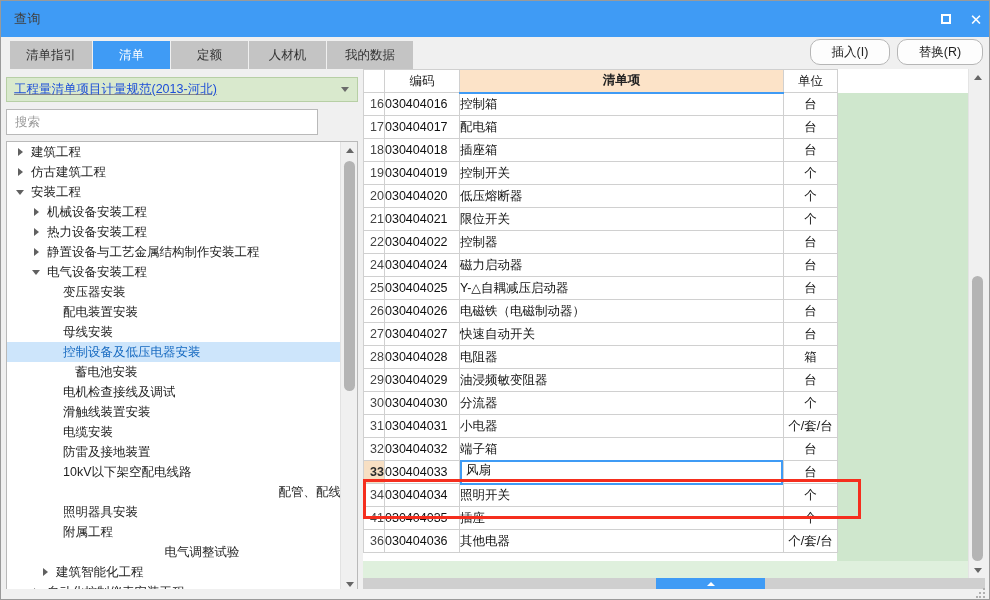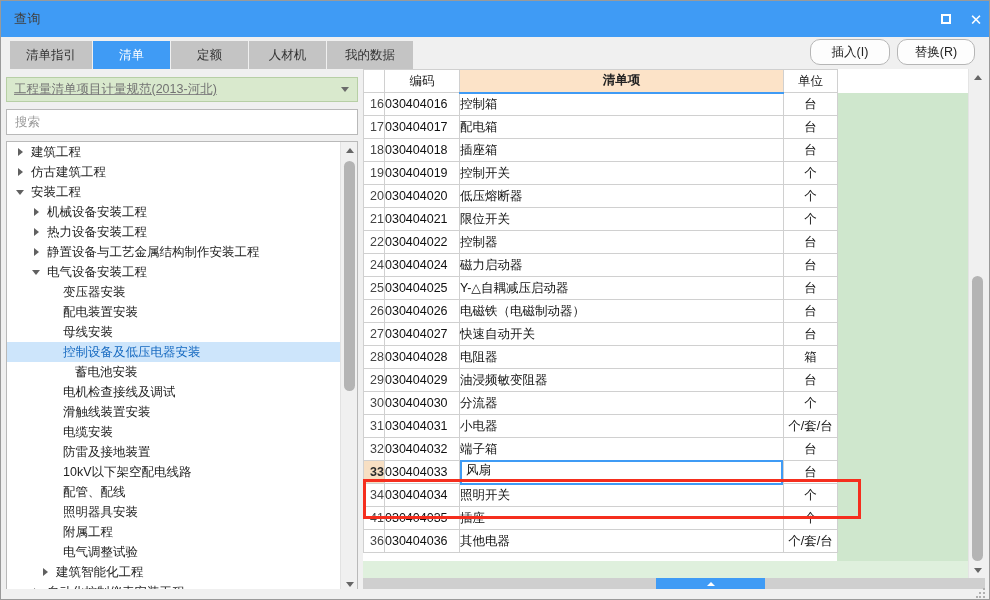--- a/index.html
+++ b/index.html
@@ -78,33 +78,33 @@
     box-sizing: border-box;
   }
   .combo {
     position: absolute; left: 0; top: 0;
     width: 352px; height: 25px;
     background: #d9e9cd; border: 1px solid #b7cfa5;
     box-sizing: border-box;
     display: flex; align-items: center;
   }
   .combo .ctext {
-    margin-left: 7px; font-size: 12.5px; color: #737373;
+    margin-left: 7px; font-size: 12.5px; color: #1d4ed8;
     text-decoration: underline; text-decoration-color: #888;
   }
   .combo .carrow {
     margin-left: auto; margin-right: 8px;
     width: 0; height: 0;
     border-left: 4px solid transparent;
     border-right: 4px solid transparent;
     border-top: 5px solid #6b6b6b;
   }
   .searchbox {
     position: absolute; left: 0; top: 32px;
-    width: 352px; height: 26px;
+    width: 312px; height: 26px;
     background: #fff; border: 1px solid #b9b9b9;
     box-sizing: border-box;
     display: flex; align-items: center;
   }
   .searchbox input {
     border: 0; outline: 0; background: transparent;
     width: 100%; height: 22px;
     margin-left: 6px;
     font-family: inherit; font-size: 12.5px; color: #222;
   }
@@ -321,21 +321,21 @@
 
   <div class="tabrow">
     <div class="tab" style="left:9px;width:82px;">清单指引</div>
     <div class="tab active" style="left:92px;width:77px;">清单</div>
     <div class="tab" style="left:170px;width:77px;">定额</div>
     <div class="tab" style="left:248px;width:77px;">人材机</div>
     <div class="tab" style="left:326px;width:86px;">我的数据</div>
   </div>
 
   <div class="topbtn" style="left:809px;width:80px;">插入(I)</div>
-  <div class="topbtn" style="left:896px;width:78px;">替换(R)</div>
+  <div class="topbtn" style="left:896px;width:86px;">替换(R)</div>
 
   <div class="leftpane">
 
     <div class="combo">
       <span class="ctext">工程量清单项目计量规范(2013-河北)</span>
       <span class="carrow"></span>
     </div>
 
     <div class="searchbox">
       <input type="text" placeholder="搜索" style="">
@@ -418,33 +418,33 @@
             <span style="margin-left: 4px;">电缆安装</span>
           </div>
           <div class="tnode" style="padding-left: 38px;">
             <span class="tarrow"></span>
             <span style="margin-left: 4px;">防雷及接地装置</span>
           </div>
           <div class="tnode" style="padding-left: 38px;">
             <span class="tarrow"></span>
             <span style="margin-left: 4px;">10kV以下架空配电线路</span>
           </div>
-          <div class="tnode" style="padding-left: 38px;">
+          <div class="tnode" style="padding-left: 38px; justify-content: flex-end;">
             <span class="tarrow"></span>
             <span style="margin-left: 4px;">配管、配线</span>
           </div>
           <div class="tnode" style="padding-left: 38px;">
             <span class="tarrow"></span>
             <span style="margin-left: 4px;">照明器具安装</span>
           </div>
           <div class="tnode" style="padding-left: 38px;">
             <span class="tarrow"></span>
             <span style="margin-left: 4px;">附属工程</span>
           </div>
-          <div class="tnode" style="padding-left: 38px;">
+          <div class="tnode" style="padding-left: 38px; justify-content: center;">
             <span class="tarrow"></span>
             <span style="margin-left: 4px;">电气调整试验</span>
           </div>
           <div class="tnode" style="padding-left: 31px;">
             <span class="tarrow">
               <span class="tri-r"></span>
             </span>
             <span style="margin-left: 4px;">建筑智能化工程</span>
           </div>
           <div class="tnode" style="padding-left: 22px;">

